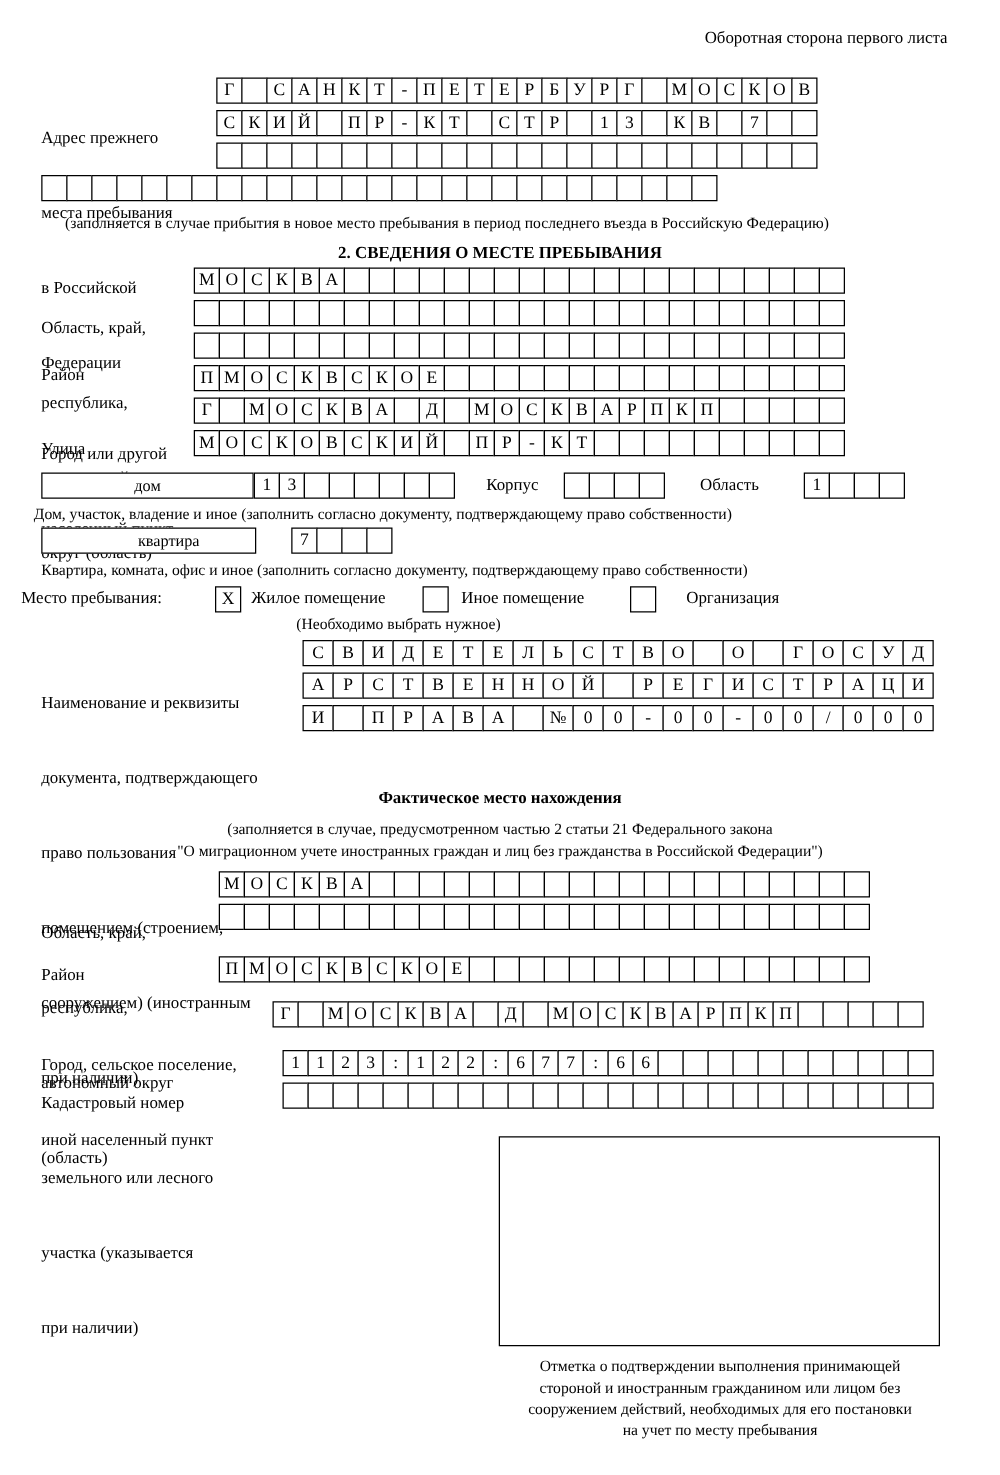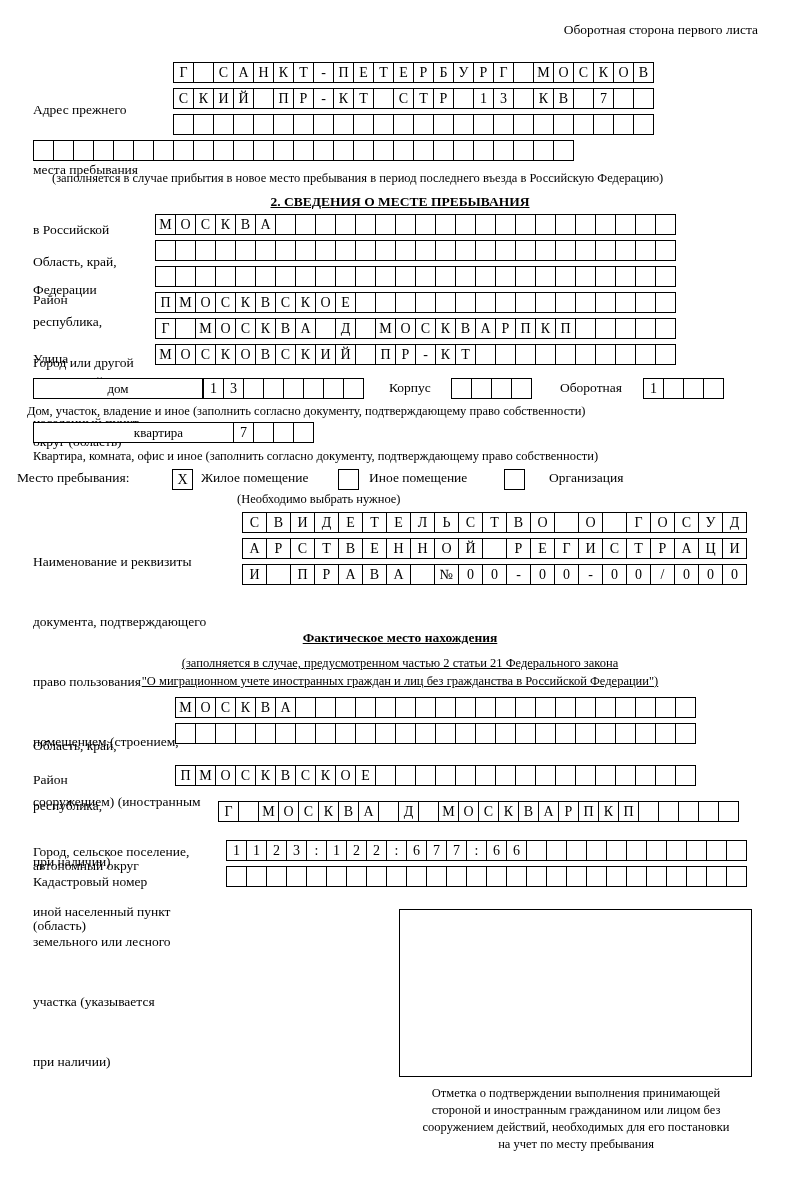--- a/index.html
+++ b/index.html
@@ -28,21 +28,21 @@
     top: 22px;
     font-size: 13.5px;
   }
   .lbl {
     position: absolute;
     font-size: 13.5px;
     line-height: 20px;
     white-space: pre;
   }
   .lbl.small { font-size: 12.5px; }
-  .center { text-align: center; text-decoration: underline; }
+  .center { text-align: center; }
   .bold { font-weight: bold; }
 
   
   .cellrow {
     position: absolute;
     display: flex;
   }
   .cell {
     width: 21px;
     height: 21px;
@@ -412,31 +412,31 @@
       <div class="cell"></div>
       <div class="cell"></div>
     </div>
   <div class="lbl" style="left:389px; top:378px;">Корпус</div>
   <div class="cellrow" id="s2-korpus" style="left:451px; top:378px;">
       <div class="cell"></div>
       <div class="cell"></div>
       <div class="cell"></div>
       <div class="cell"></div>
     </div>
-  <div class="lbl" style="left:560px; top:378px;">Оборотная</div>
+  <div class="lbl" style="left:560px; top:378px;">Область</div>
   <div class="cellrow" id="s2-stroenie" style="left:643px; top:378px;">
       <div class="cell">1</div>
       <div class="cell"></div>
       <div class="cell"></div>
       <div class="cell"></div>
     </div>
 
   <div class="lbl small" style="left:27px; top:401px;">Дом, участок, владение и иное (заполнить согласно документу, подтверждающему право собственности)</div>
 
-  <div class="boxline" style="left:33px; top:422px; width:219px;padding-left:32px;">квартира</div>
+  <div class="boxline" style="left:33px; top:422px; width:172px;padding-left:32px;">квартира</div>
   <div class="cellrow" id="s2-flat" style="left:233px; top:422px;">
       <div class="cell">7</div>
       <div class="cell"></div>
       <div class="cell"></div>
       <div class="cell"></div>
     </div>
   <div class="lbl small" style="left:33px; top:446px;">Квартира, комната, офис и иное (заполнить согласно документу, подтверждающему право собственности)</div>
 
   <div class="lbl" style="left:17px; top:468px;">Место пребывания:</div>
   <div class="chk" style="position:absolute; left:172px; top:469px;">Х</div>

